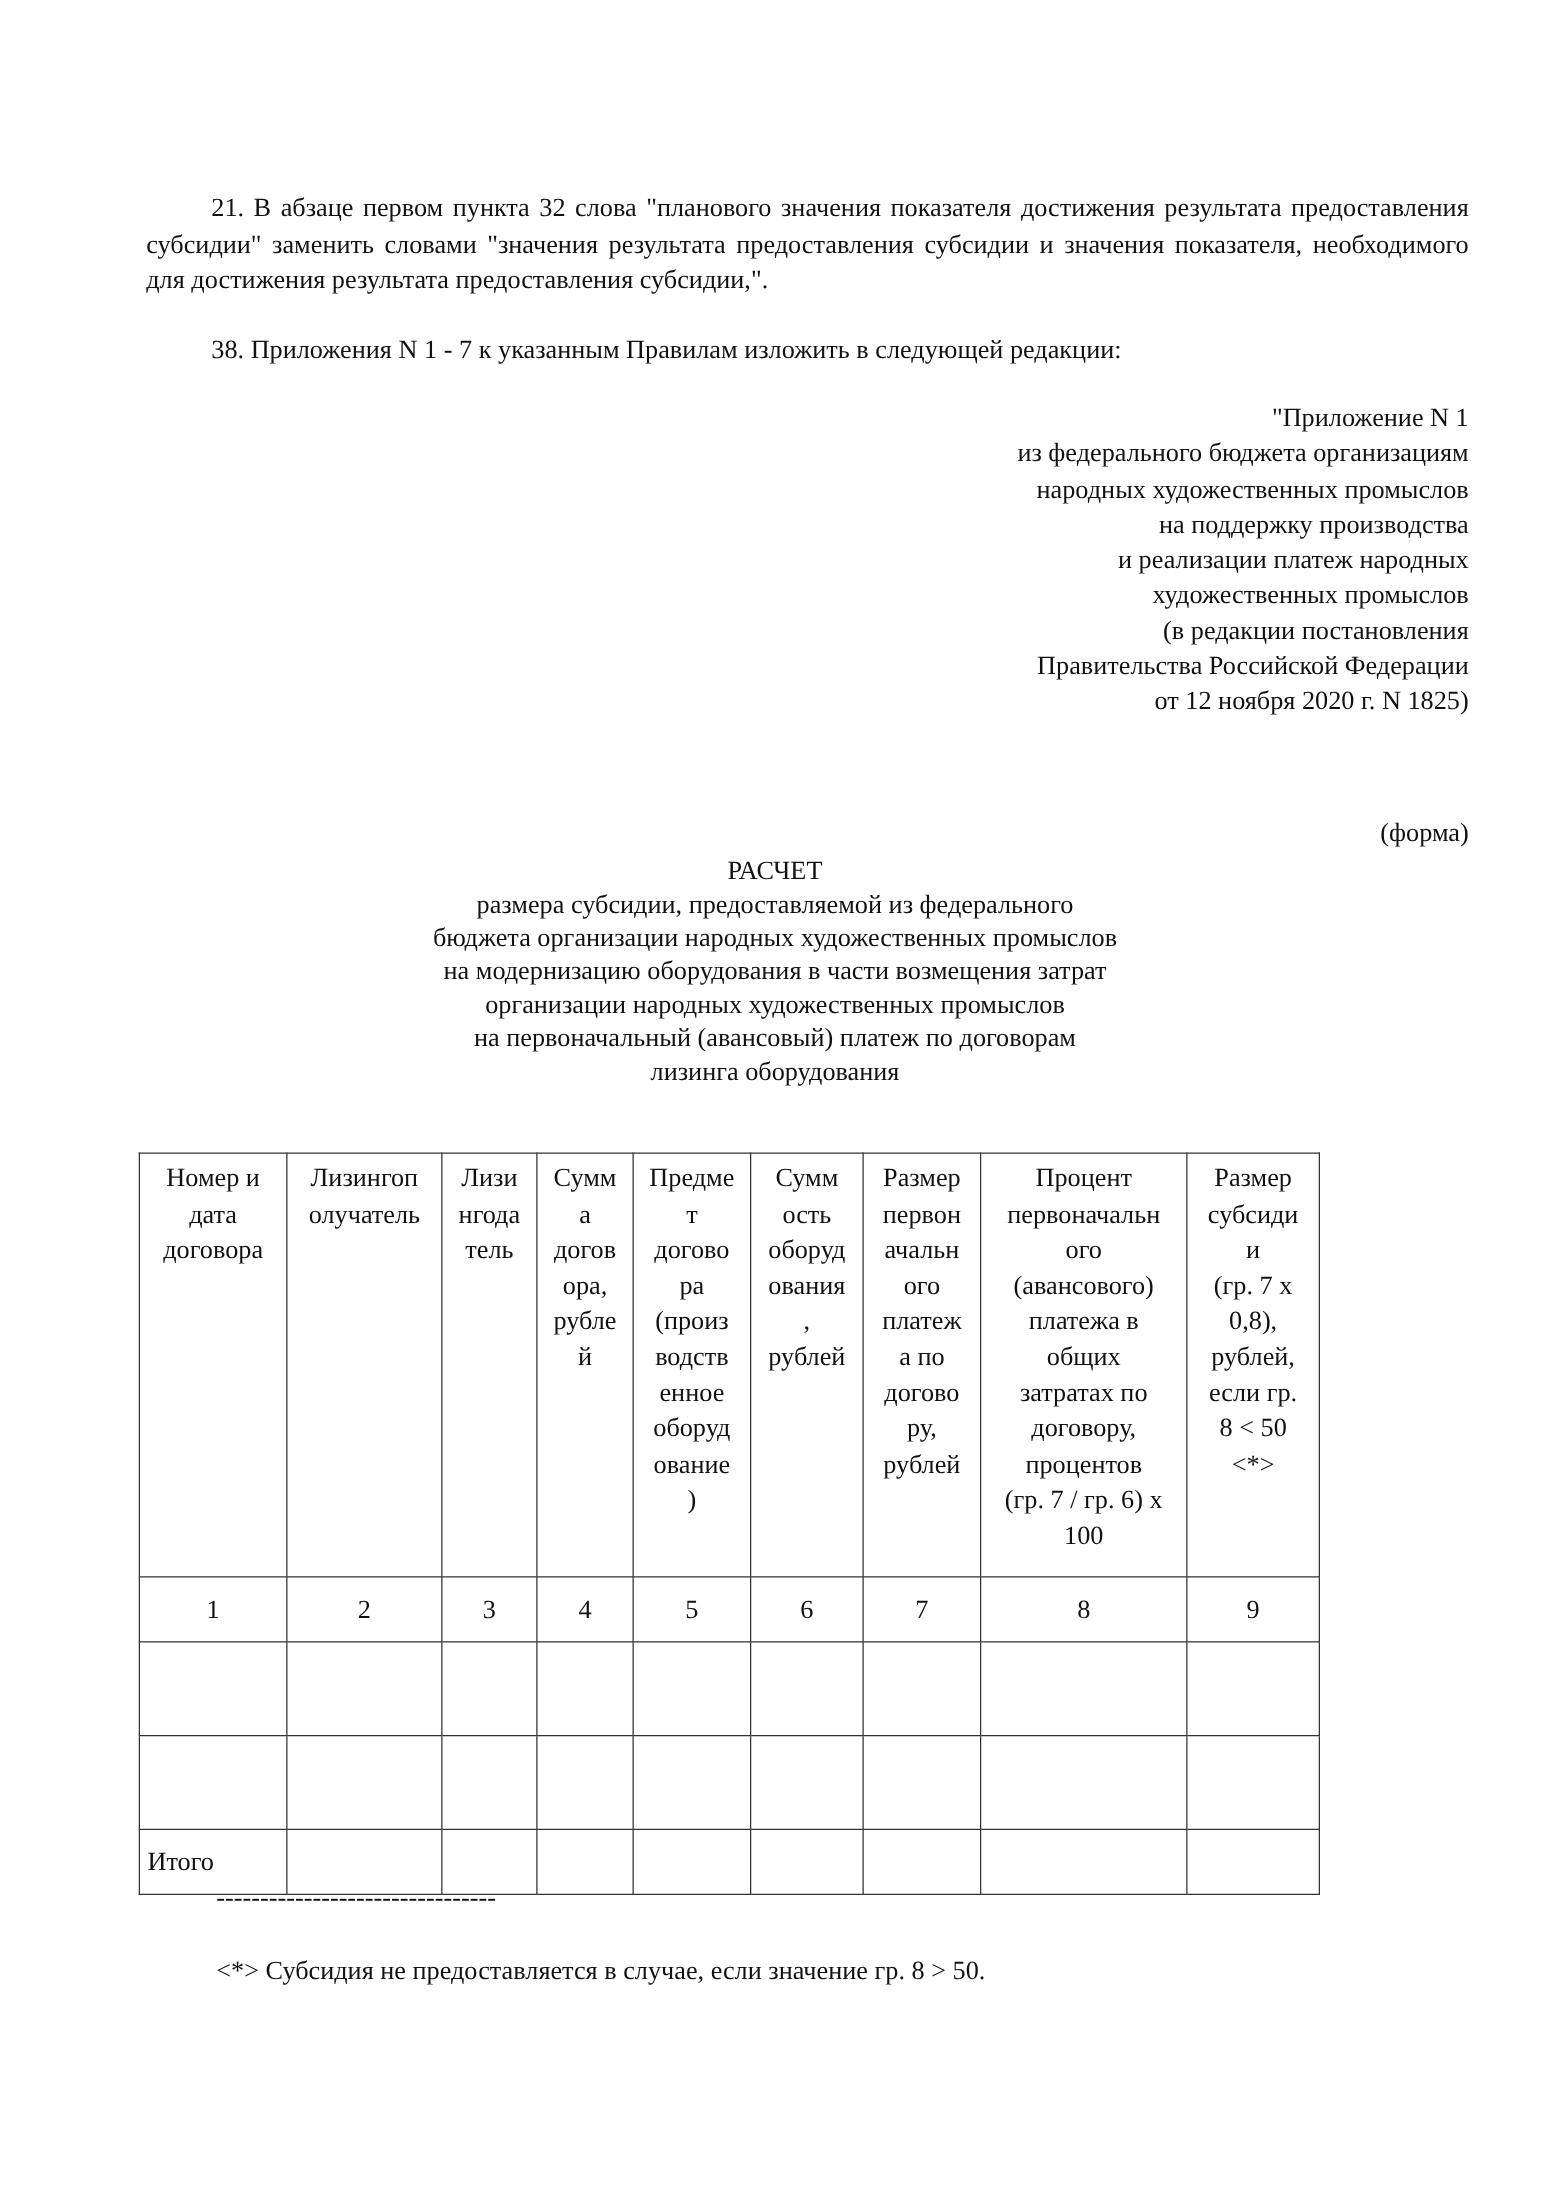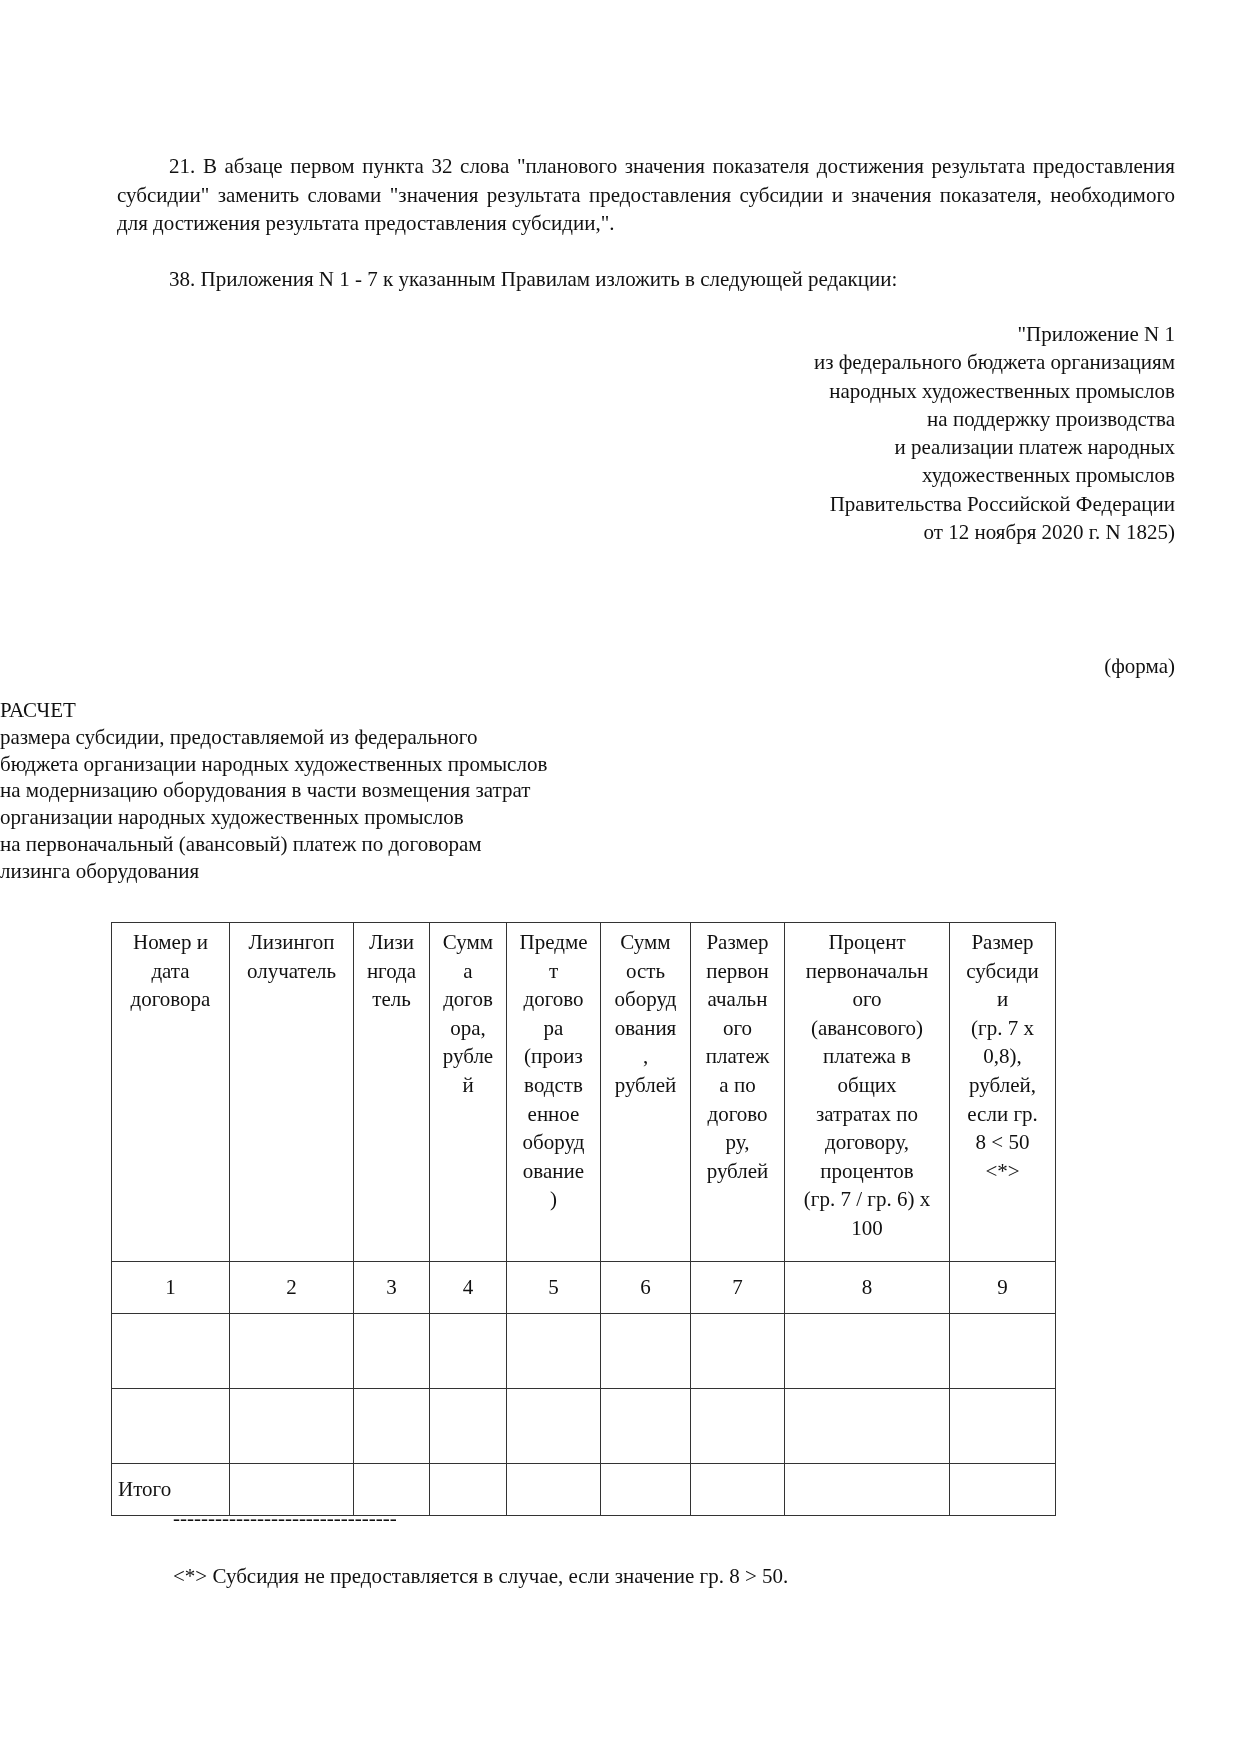--- a/index.html
+++ b/index.html
@@ -15,22 +15,22 @@
     line-height: 28.5px; text-align: justify; text-indent: 52px;
   }
   .p21 { top: 152px; }
   .p22 { top: 265px; }
   .appendix {
     position: absolute; right: 65px; top: 320px;
     text-align: right; line-height: 28.3px;
   }
   .forma { position: absolute; right: 65px; top: 638px; margin-top: 16px; }
   .title-block {
-    position: absolute; left: 0; width: 1240px; top: 697px;
-    text-align: left; line-height: 26.8px;
+    position: absolute; left: 0; width: 1240px; top: 683px;
+    text-align: center; line-height: 26.8px;
   }
   table.form {
     position: absolute; left: 111px; top: 922px;
     border-collapse: collapse;
   }
   table.form td {
     border: 1.5px solid #333;
     vertical-align: top; text-align: center;
     padding: 5px 2px 18px 2px;
     line-height: 28.6px;
@@ -52,20 +52,21 @@
   <div class="para p21">21. В абзаце первом пункта 32 слова "планового значения показателя достижения результата предоставления субсидии" заменить словами "значения результата предоставления субсидии и значения показателя, необходимого для достижения результата предоставления субсидии,".</div>
   <div class="para p22">38. Приложения N 1 - 7 к указанным Правилам изложить в следующей редакции:</div>
 
   <div class="appendix">
     <div>"Приложение N 1</div>
     <div>из федерального бюджета организациям</div>
     <div>народных художественных промыслов</div>
     <div>на поддержку производства</div>
     <div>и реализации платеж народных</div>
     <div>художественных промыслов</div>
+    <div>(в редакции постановления</div>
     <div>Правительства Российской Федерации</div>
     <div>от 12 ноября 2020 г. N 1825)</div>
   </div>
 
   <div class="forma">(форма)</div>
 
   <div class="title-block">
     <div>РАСЧЕТ</div>
     <div>размера субсидии, предоставляемой из федерального</div>
     <div>бюджета организации народных художественных промыслов</div>

